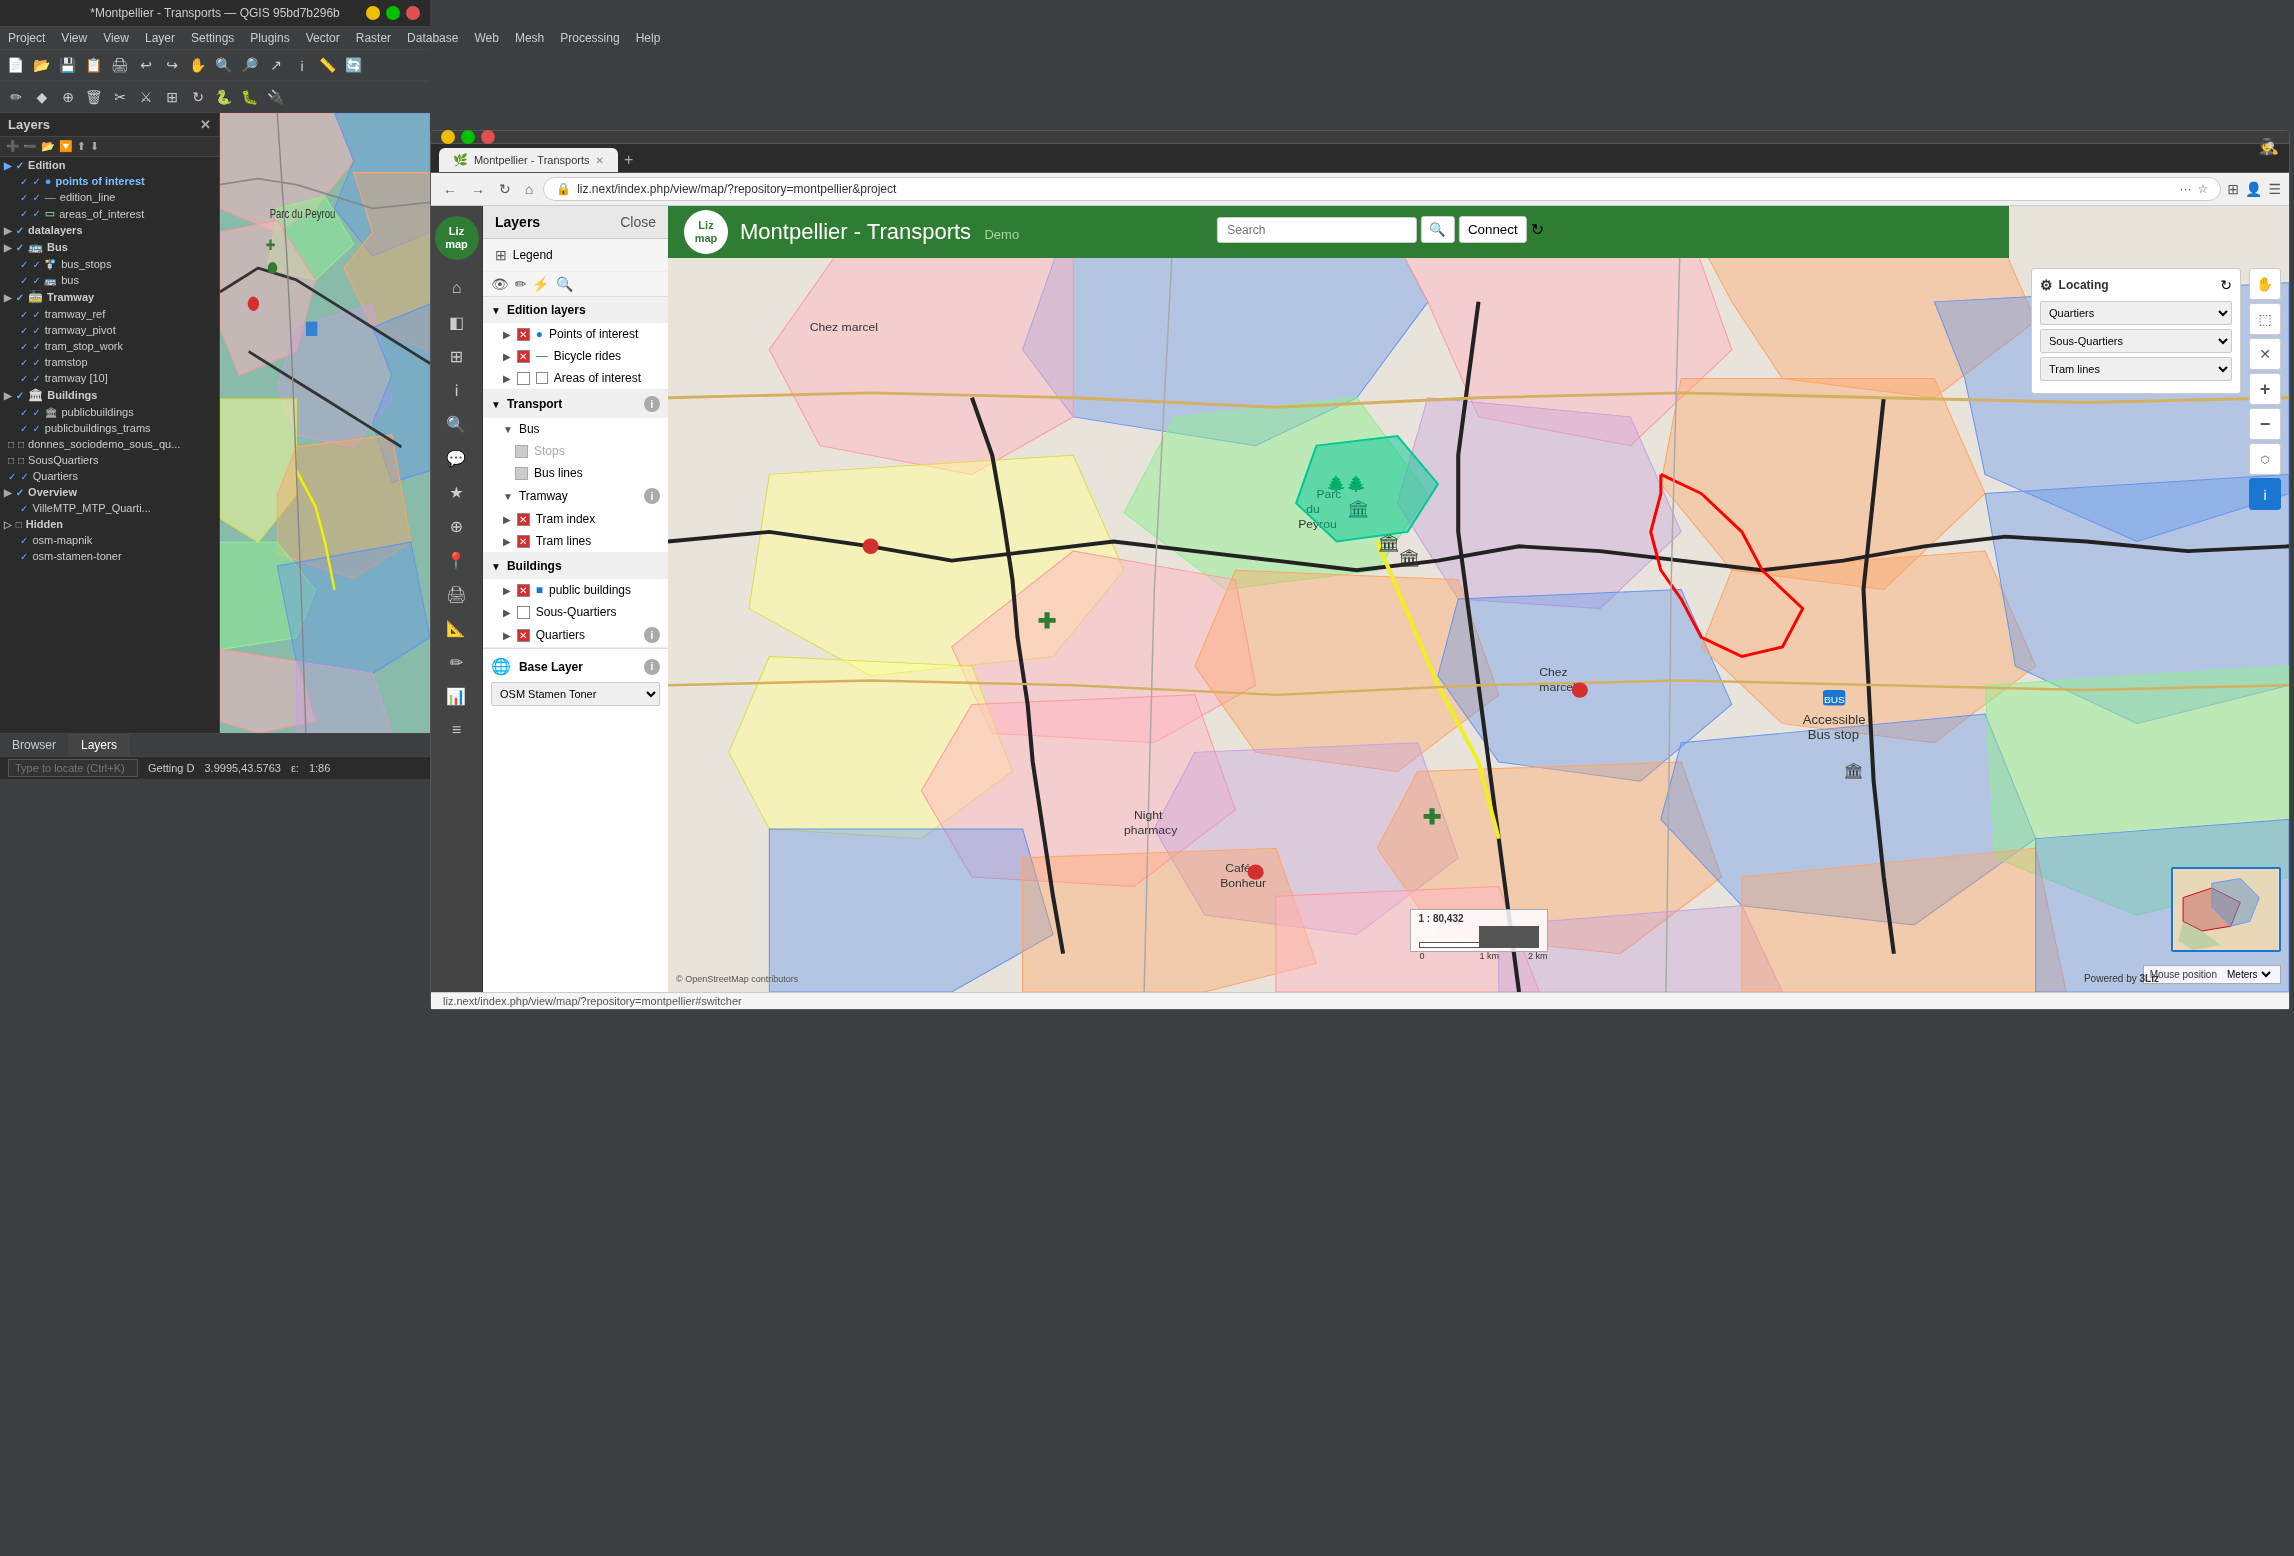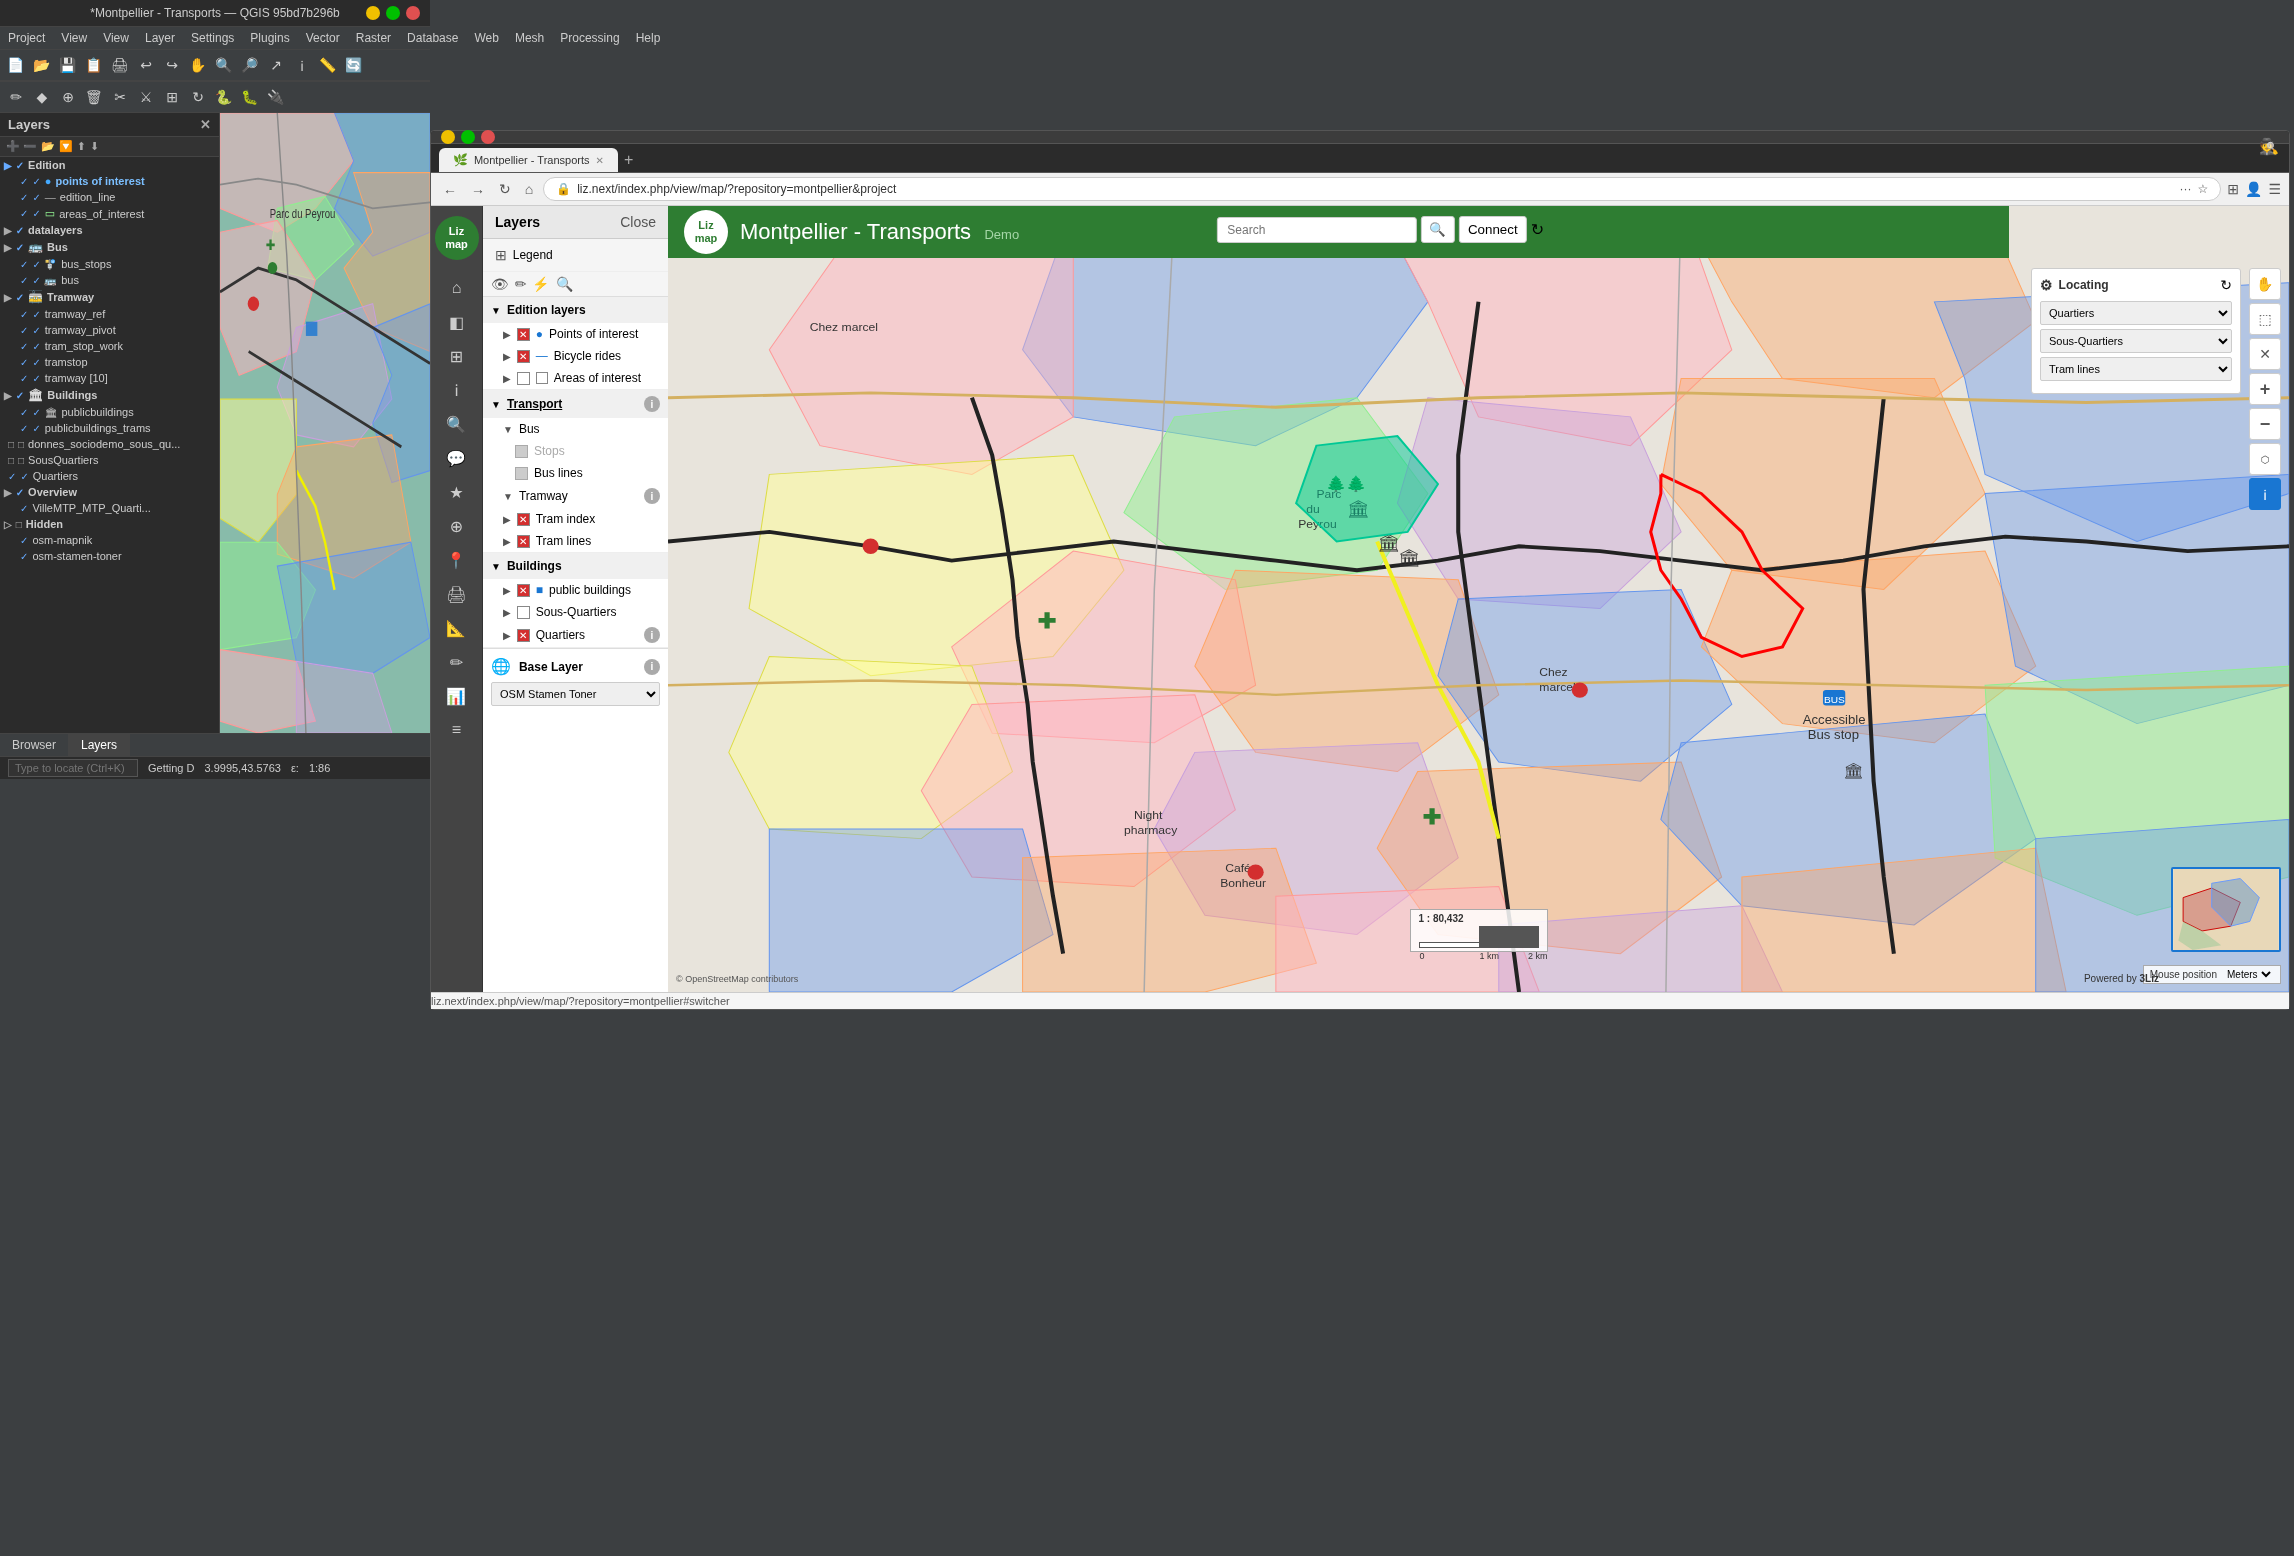--- a/index.html
+++ b/index.html
@@ -782,21 +782,21 @@
           <span style="font-size:10px;color:#555;">▶</span>
           <div class="layer-checkbox empty"></div>
           <span style="font-size:10px;color:#888;border:1px solid #888;width:12px;height:12px;display:inline-block;"></span>
           <span>Areas of interest</span>
         </div>
       </div>
 
       <div class="layer-group">
         <div class="layer-group-header">
           <span style="font-size:10px;">▼</span>
-          <span style="font-size:12px;text-decoration:underline;">Transport</span>
+          <span style="font-size:12px;">Transport</span>
           <div class="info-icon" style="margin-left:auto;">i</div>
         </div>
 
         <div class="layer-item">
           <span style="font-size:10px;color:#555;">▼</span>
           <span>Bus</span>
         </div>
 
         <div class="layer-item" style="padding-left:32px;">
           <div class="layer-checkbox" style="background:#ccc;border-color:#aaa;"></div>
@@ -1032,16 +1032,16 @@
           © OpenStreetMap contributors
         </div>
 
         <div style="position:absolute;bottom:8px;right:130px;font-size:10px;color:#333;">
           Powered by <strong>3Liz</strong>
         </div>
       </div>
     </div>
   </div>
 
-  <div style="background:#f5f5f5;border-top:1px solid #ccc;padding:2px 0;font-size:11px;color:#555;display:flex;align-items:center;">
+  <div style="background:#f5f5f5;border-top:1px solid #ccc;padding:2px 12px;font-size:11px;color:#555;display:flex;align-items:center;">
     <span>liz.next/index.php/view/map/?repository=montpellier#switcher</span>
   </div>
 </div>
 
 </body></html>

